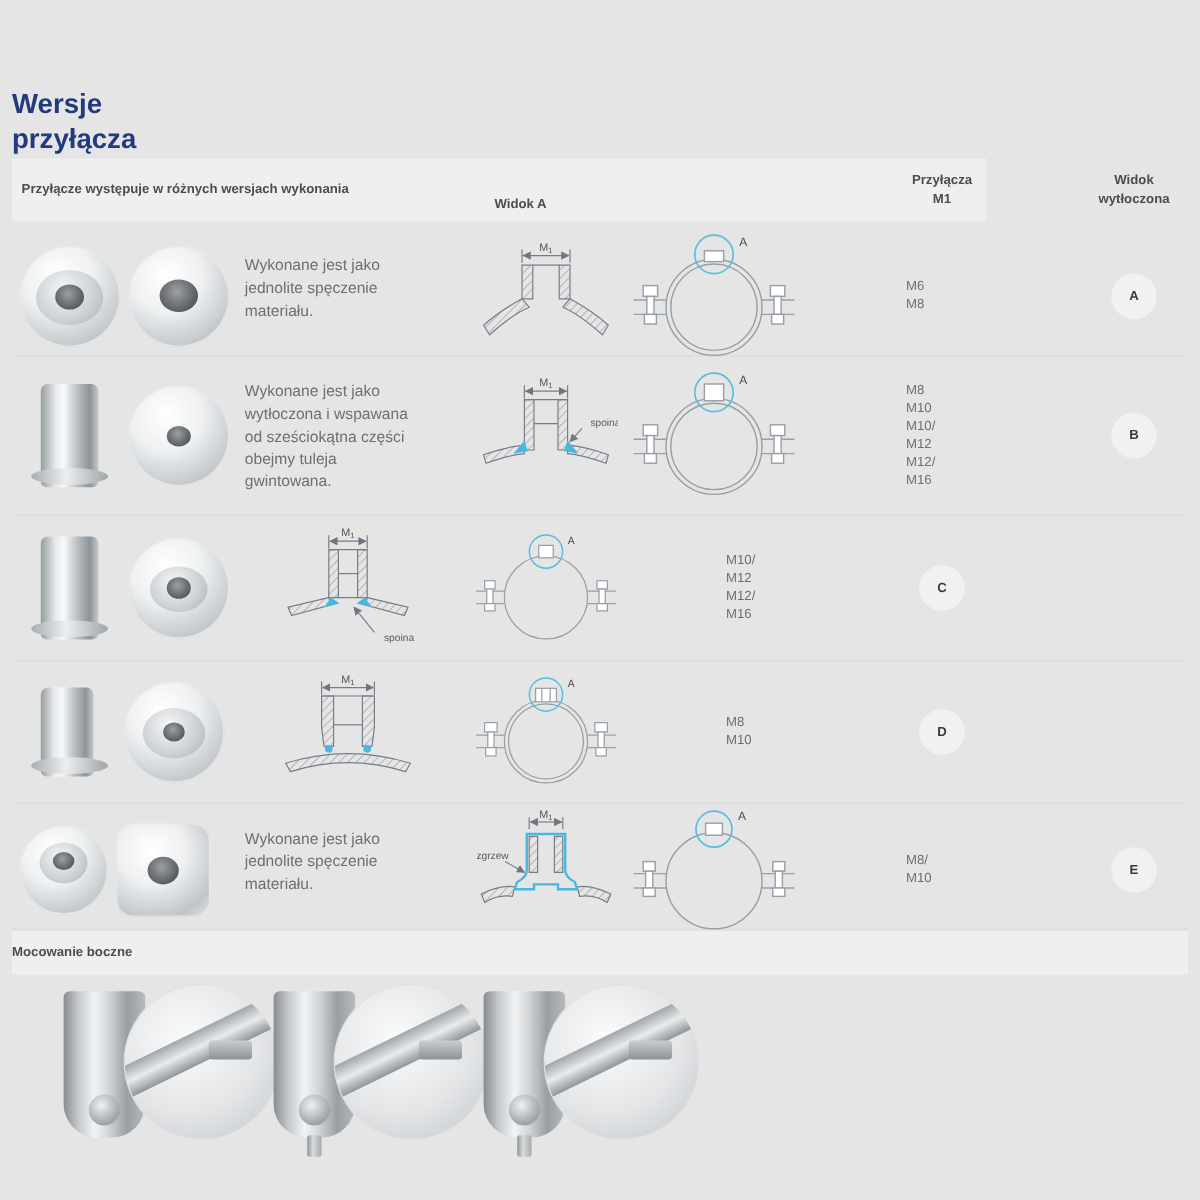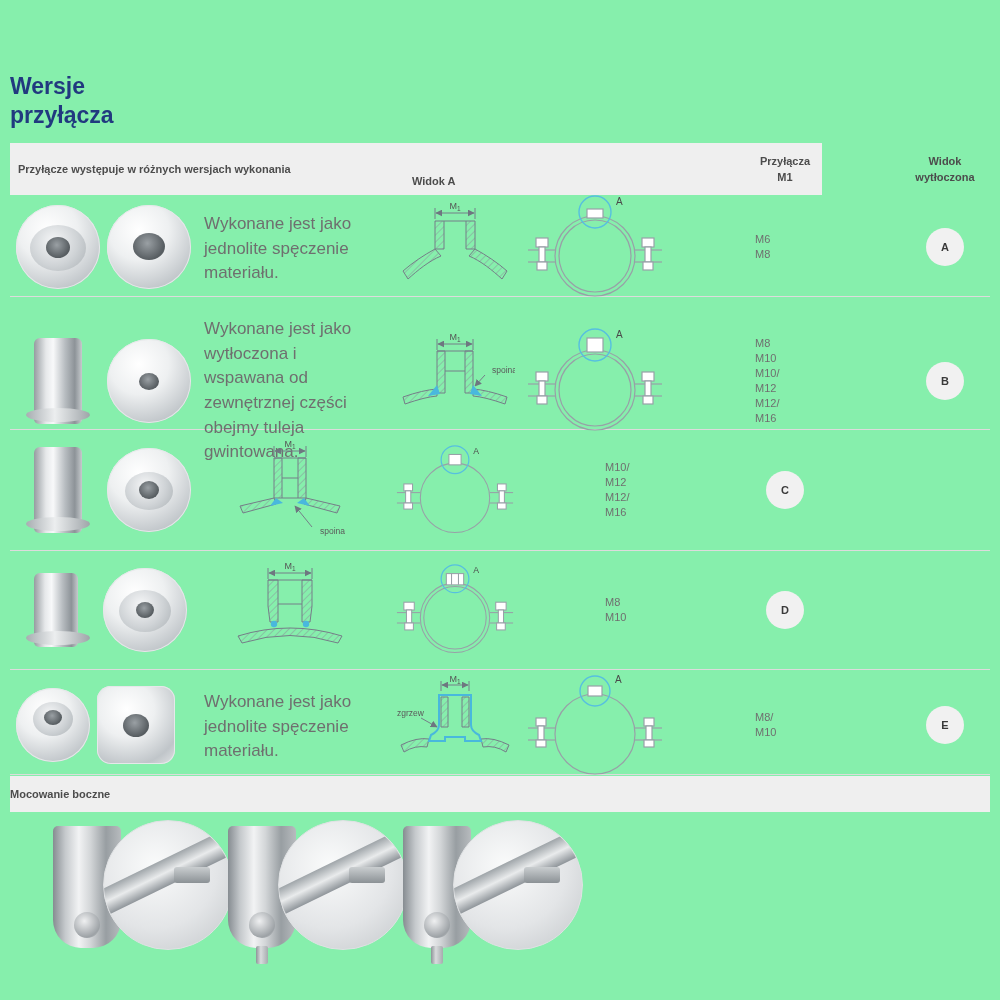--- a/index.html
+++ b/index.html
@@ -1,36 +1,36 @@
 <!DOCTYPE html>
 <html><head>
 <meta charset="utf-8">
 <style>
   html,body{margin:0;padding:0;background:#fff;}
   body{width:1000px;height:1000px;font-family:"Liberation Sans",sans-serif;-webkit-font-smoothing:antialiased;}
-  .page{position:relative;width:1000px;height:1000px;background:#86efac;overflow:hidden;}
+  .page{position:relative;width:1000px;height:1000px;background:#e5e5e5;overflow:hidden;}
 
   .title{position:absolute;left:10px;top:72px;font-size:23px;font-weight:bold;color:#21397f;line-height:1.25;}
 
   
-  .theader{position:absolute;left:10px;top:143px;width:812px;height:52px;background:#efefef;
+  .theader{position:absolute;left:10px;top:132px;width:812px;height:52px;background:#efefef;
            display:grid;grid-template-columns:180px 200px 130px 150px 230px 90px;align-items:center;
            font-size:11px;font-weight:600;color:#4c4c4c;}
   .h-desc{grid-column:1/3;padding-left:8px;}
   .h-view{grid-column:3/5;padding-left:22px;margin-top:24px;}
   .h-conn{grid-column:5;width:70px;margin-left:80px;text-align:center;line-height:1.5;}
   .h-vers{grid-column:6;text-align:center;line-height:1.5;}
 
   
   .tbody{position:absolute;left:10px;top:192px;width:980px;}
   .trow{display:grid;grid-template-columns:180px 200px 130px 150px 230px 90px;border-bottom:1px solid #dcdcdc;}
   .r-a{height:104px;} .r-b{height:132px;} .r-c{height:120px;} .r-d{height:118px;} .r-e{height:104px;}
   .cell{position:relative;}
   .c-photos{display:flex;align-items:center;gap:7px;padding-left:6px;}
-  .c-desc p{margin:0;padding:20px 0 0 14px;width:150px;font-size:17px;line-height:1.45;color:#6f6f6f;}
+  .c-desc p{margin:0;padding:20px 0 0 14px;width:150px;font-size:13px;line-height:1.45;color:#6f6f6f;}
   .c-xsec,.c-clamp{display:flex;align-items:center;justify-content:center;}
   .c-sizes{display:flex;align-items:center;}
   .sizes{padding-left:85px;font-size:11px;line-height:1.35;color:#6f6f6f;}
   .c-version{display:flex;align-items:center;justify-content:center;}
   .vbadge{width:38px;height:38px;border-radius:50%;background:#f1f1f1;color:#3a3a3a;font-size:11px;font-weight:bold;
           display:flex;align-items:center;justify-content:center;}
 
   
   .photo{width:84px;height:84px;border-radius:50%;position:relative;flex:0 0 auto;
          background:radial-gradient(circle at 38% 30%,#ffffff 0%,#eef0f1 38%,#c0c5c9 78%,#e1e3e5 100%);
@@ -163,21 +163,21 @@
     </div>
 
     <div class="trow r-b">
       <div class="cell c-photos">
         <div class="photo-cyl"></div>
         <div class="photo">
             <div class="ph-hole" style="left:32px;top:34px;width:20px;height:17px;"></div>
           </div>
       </div>
       <div class="cell c-desc">
-          <p>Wykonane jest jako wytłoczona i wspawana od zewnętrznej części obejmy tuleja gwintowana.</p>
+          <p>Wykonane jest jako wytłoczona i wspawana od sześciokątna części obejmy tuleja gwintowana.</p>
         </div>
       <div class="cell c-xsec">
         <svg width="120" height="100" viewBox="0 0 120 100">
           <g stroke="#757e88" stroke-width="1" fill="none">
             <line x1="42" y1="19" x2="42" y2="8"></line>
               <line x1="78" y1="19" x2="78" y2="8"></line>
             <line x1="43" y1="13" x2="77" y2="13" marker-start="url(#arr)" marker-end="url(#arr)"></line>
             <path d="M42,20 h8 v42 h-8 z" fill="url(#hatch)"></path>
             <path d="M70,20 h8 v42 h-8 z" fill="url(#hatch)"></path>
             <line x1="42" y1="20" x2="78" y2="20"></line>

